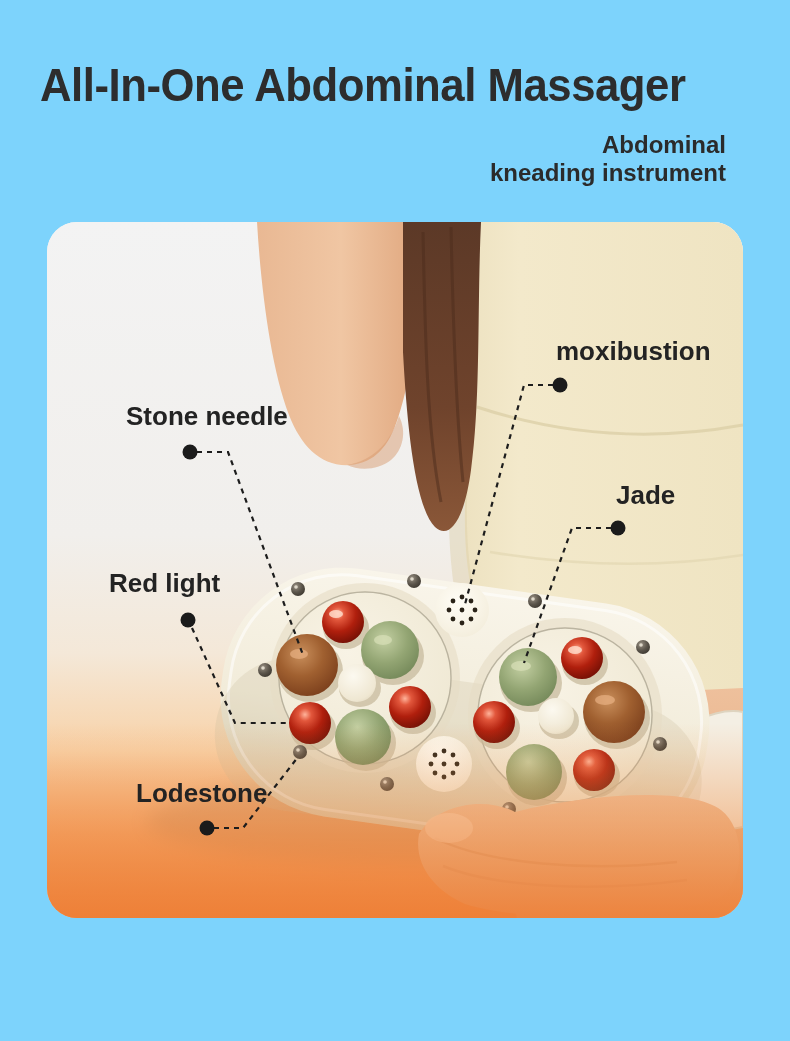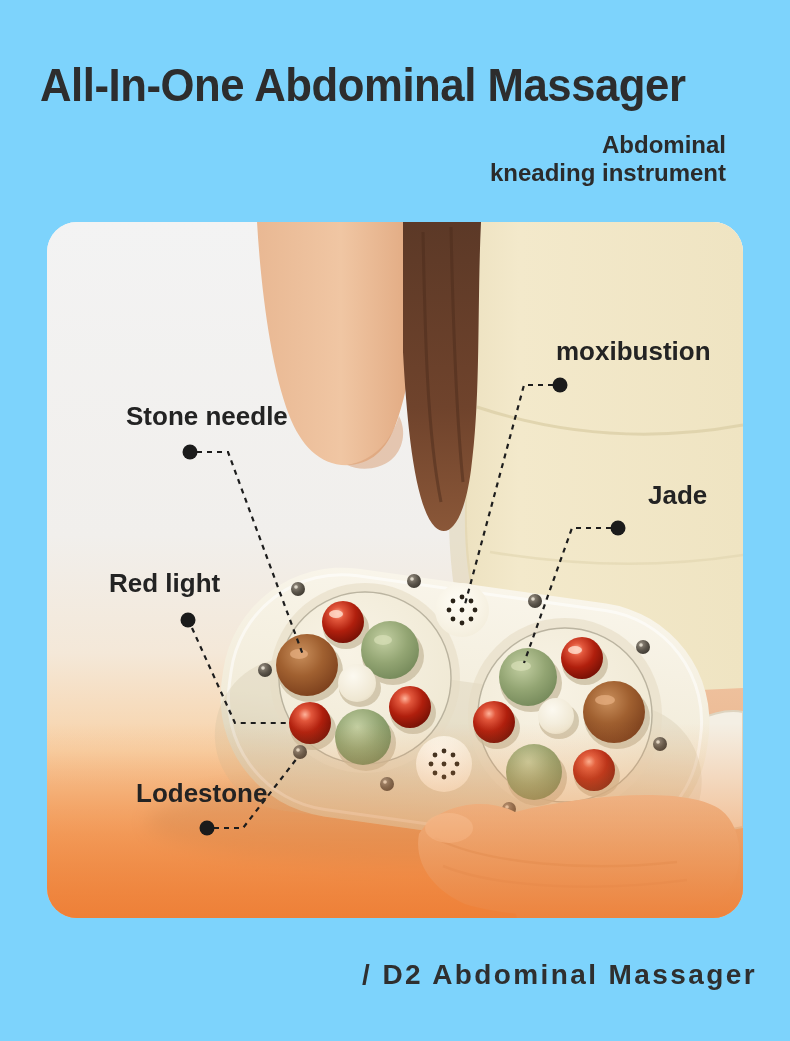--- a/index.html
+++ b/index.html
@@ -27,21 +27,21 @@
     background:#f2f1f0;
   }
   .photo-card svg{display:block;}
   .callout{
     position:absolute;
     font-size:26px;font-weight:700;color:#232323;
     white-space:nowrap;line-height:1.1;
   }
   .lbl-stone{left:83px;top:402px;margin-left:43px;}
   .lbl-moxi{left:556px;top:337px;}
-  .lbl-jade{left:648px;top:481px;}
+  .lbl-jade{left:616px;top:481px;}
   .lbl-red{left:109px;top:569px;}
   .lbl-lode{left:136px;top:779px;}
   .footer-caption{
     position:absolute;right:33px;top:959px;
     font-size:28px;font-weight:700;letter-spacing:2.4px;
     color:#2f2f2f;white-space:nowrap;
   }
 </style>
 </head>
 <body>
@@ -303,15 +303,14 @@
       </g>
     </svg>
   </div>
 
   <div class="callout lbl-stone">Stone needle</div>
   <div class="callout lbl-moxi">moxibustion</div>
   <div class="callout lbl-jade">Jade</div>
   <div class="callout lbl-red">Red light</div>
   <div class="callout lbl-lode">Lodestone</div>
 
-  <div class="footer-caption">/ D2 Abdominal Massager</div>
 
 </div>
 
 </body></html>

